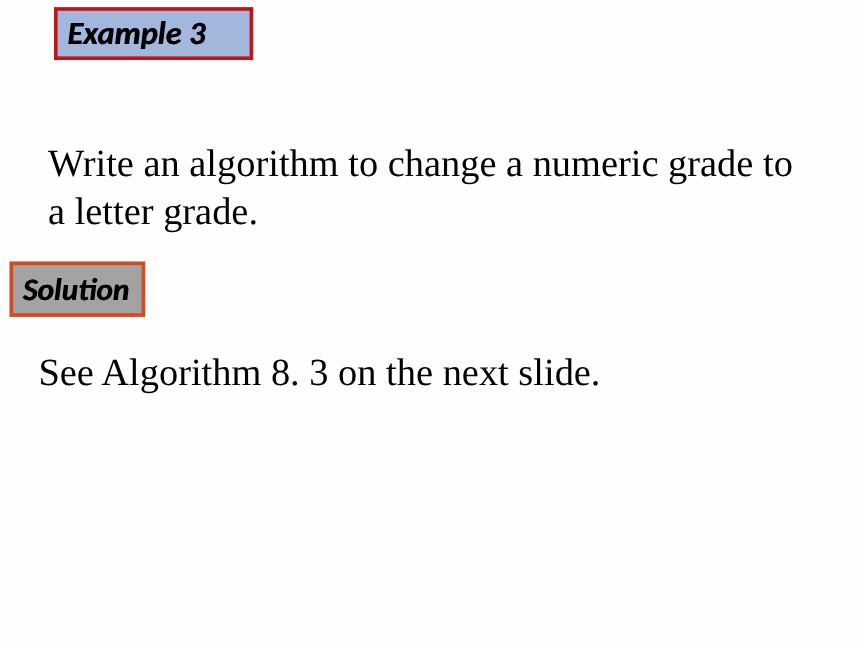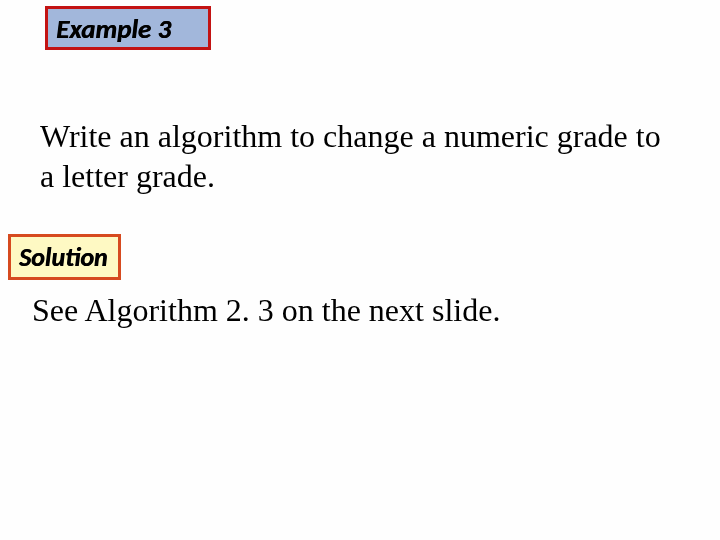--- a/index.html
+++ b/index.html
@@ -49,24 +49,23 @@
     color: #000;
     margin-top: 16px;
   }
   .solution-badge {
     position: absolute;
     top: 218px;
     left: 8px;
     box-sizing: border-box;
     padding: 4px 10px 4px 8px;
     border: 3px solid #d64a1f;
-    background: #fef9c3;
+    background: #a3a3a3;
     display: inline-flex;
     align-items: center;
-    margin-top: 16px;
   }
   .solution-text {
     font-family: Calibri, Arial, sans-serif;
     font-weight: bold;
     font-style: italic;
     font-size: 26px;
     color: #000;
     text-shadow: 0.5px 0 #000;
   }
   .solution-body {
@@ -87,15 +86,15 @@
   <div class="example-badge">
     <span class="example-text">Example 3</span>
   </div>
 
   <div class="problem-text">Write an algorithm to change a numeric grade to a letter grade.</div>
 
   <div class="solution-badge">
     <span class="solution-text">Solution</span>
   </div>
 
-  <div class="solution-body">See Algorithm 2. 3 on the next slide.</div>
+  <div class="solution-body">See Algorithm 8. 3 on the next slide.</div>
 
 </div>
 
 </body></html>

